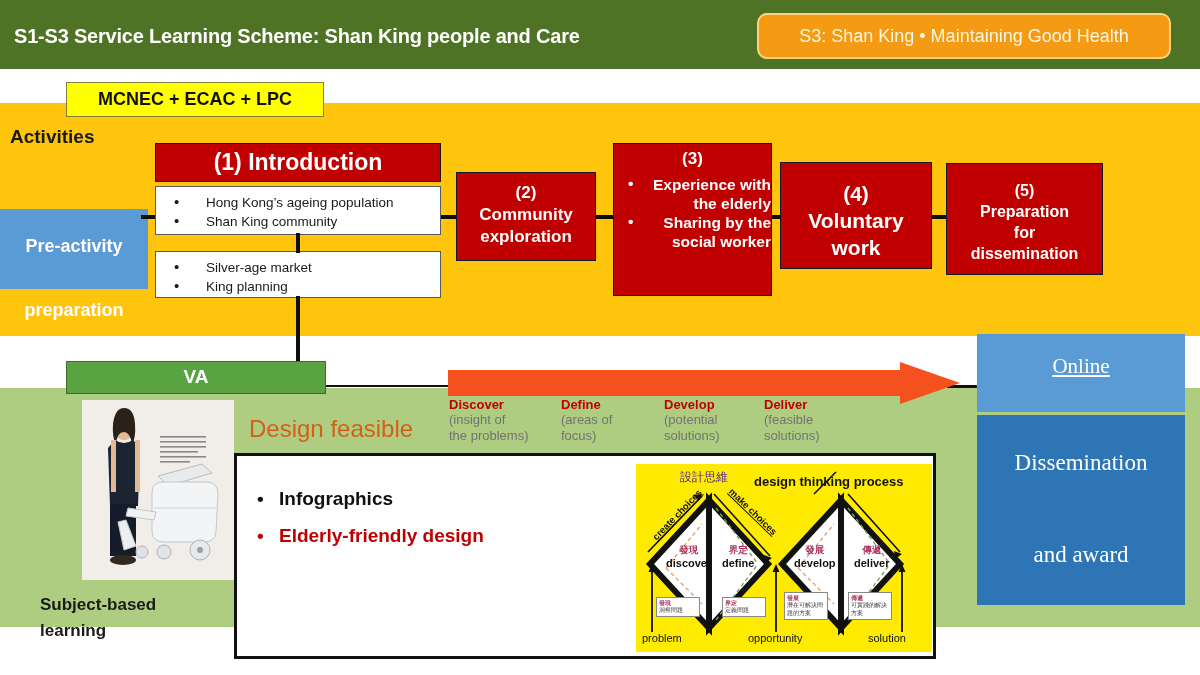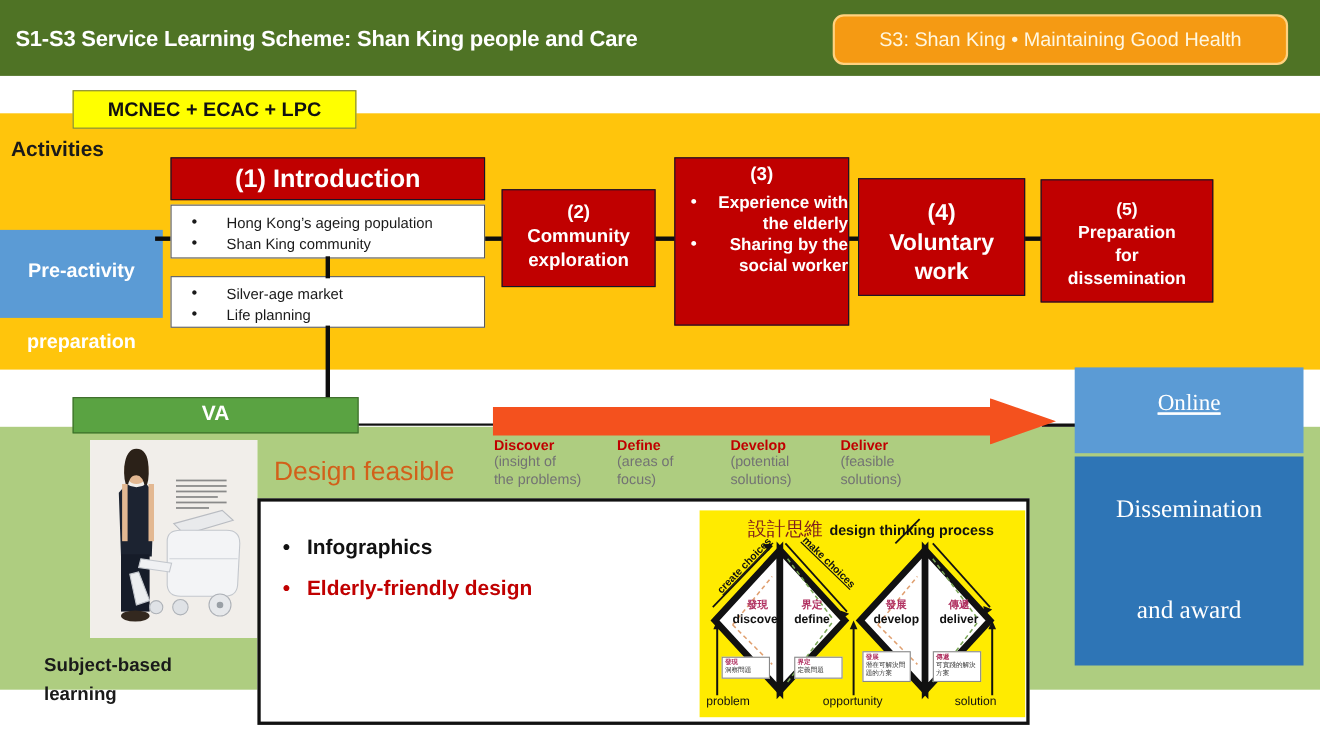--- a/index.html
+++ b/index.html
@@ -151,21 +151,21 @@
   }
   .content-box li:before { content:"•"; position:absolute; left:2px; top:0; }
   .li-black { color: #111111; }
   .li-red { color: #c00000; }
 
   
   .dt-diagram {
     position: absolute; left: 636px; top: 464px; width: 296px; height: 188px;
     background: #ffeb00; overflow: hidden;
   }
-  .dtd-cn { position:absolute; left: 44px; top: 5px; font-size: 17px; color:#7f1d1d; }
+  .dtd-cn { position:absolute; left: 44px; top: 5px; font-size: 12px; color:#4c1d95; }
   .dtd-en { position:absolute; left: 118px; top: 10px; font-size: 13px; font-weight:bold; color:#111; }
   .dtd-stage { position:absolute; font-size: 11px; font-weight: bold; color:#111; }
   .dtd-stage .cn { display:block; font-size: 9.5px; color:#b03060; font-weight:bold; text-align:center;}
   .dtd-choice { position:absolute; font-size: 9.5px; color:#111; font-weight:bold; }
   .dtd-axis { position:absolute; font-size: 11px; color:#111; }
   .dtd-note {
     position:absolute; background:#fff; border:0.8px solid #888;
     font-size: 6px; line-height: 7.5px; padding: 1.5px 2px; color:#333;
   }
   .dtd-note .t { color:#b03060; display:block; font-weight:bold; }
@@ -230,21 +230,21 @@
   </div>
   <div class="white-sub" id="box1-sub1">
     <ul>
       <li>Hong Kong’s ageing population</li>
       <li>Shan King community</li>
     </ul>
   </div>
   <div class="white-sub" id="box1-sub2">
     <ul>
       <li>Silver-age market</li>
-      <li>Life planning</li>
+      <li>King planning</li>
     </ul>
   </div>
   <div class="conn-v" style="left:296px; top:233px; height:20px;"></div>
   <div class="conn-v" style="left:296px; top:296px; height:68px;"></div>
 
   <div class="red-box" id="box2">
     <span class="txt">
       <span>(2)</span><br>
       <span>Community</span><br>
       <span>exploration</span>

